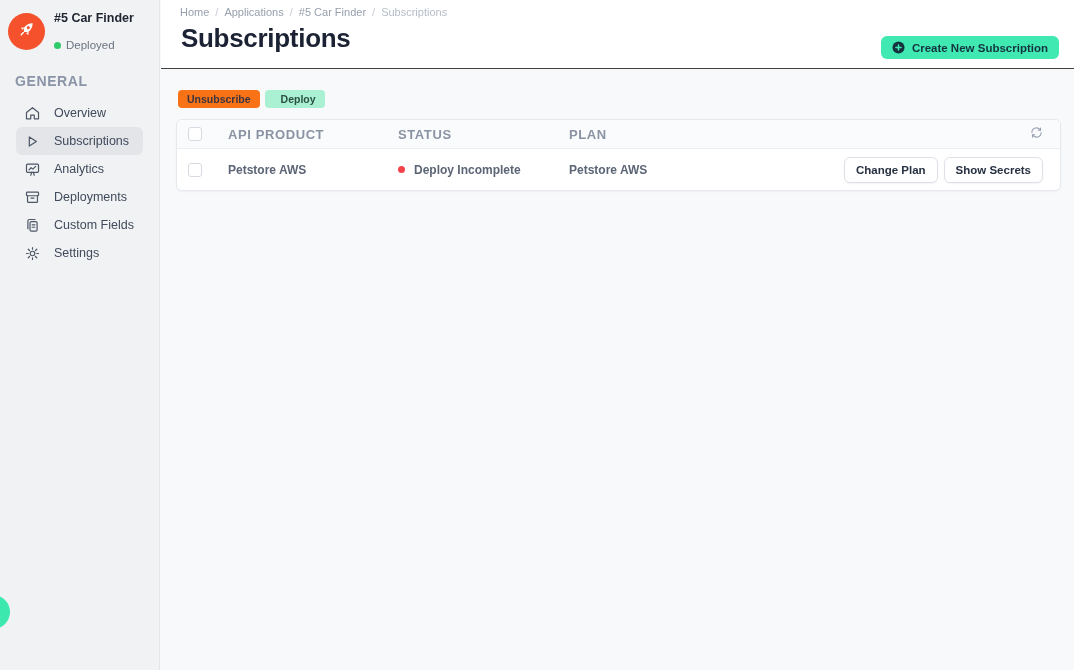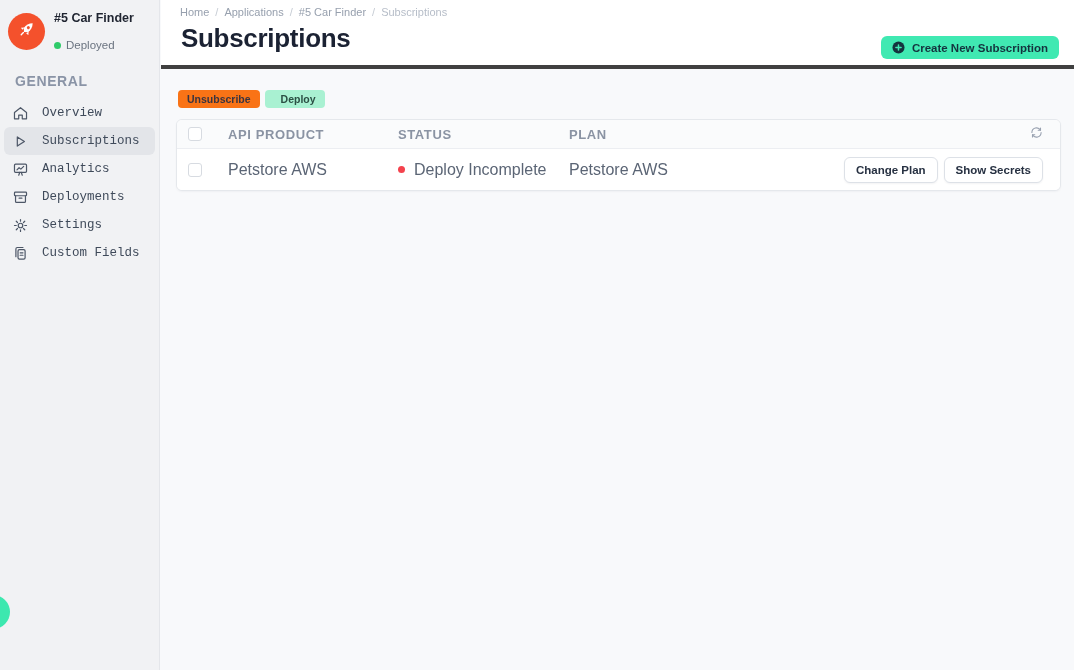--- a/index.html
+++ b/index.html
@@ -9,33 +9,33 @@
   
   .sidebar { position:absolute; left:0; top:0; width:160px; height:670px; background:#f1f2f4; border-right:1px solid #e4e6ea; }
   .app-info { display:flex; align-items:center; gap:9px; padding:11px 10px 10px 8px; }
   .logo { width:37px; height:37px; border-radius:50%; background:#f4512c; flex:0 0 auto; display:flex; align-items:center; justify-content:center; }
   .app-meta { min-width:0; }
   .app-name { font-size:12.5px; font-weight:700; color:#1f2430; line-height:15px; }
   .app-status { display:flex; align-items:center; gap:5px; margin-top:13px; }
   .app-status .dot { width:7px; height:7px; border-radius:50%; background:#2fcb6a; }
   .app-status .txt { font-size:11.5px; color:#6b7480; }
   .section-label { font-size:14px; font-weight:700; letter-spacing:.6px; color:#8a94a6; margin:12px 0 10px 15px; }
-  .nav { padding:0 4px;font-family:Liberation Mono, monospace; }
+  .nav { padding:0 16px; }
   .nav-item { display:flex; align-items:center; gap:13px; height:28px; padding:0 8px; border-radius:6px; cursor:pointer; }
   .nav-item.active { background:#e3e5e9; }
   .nav-item .nav-icon { width:17px; height:17px; display:flex; align-items:center; justify-content:center; }
   .nav-item .nav-icon svg { width:17px; height:17px; stroke:#4d5767; fill:none; stroke-width:1.7; stroke-linecap:round; stroke-linejoin:round; }
   .nav-label { font-size:12.5px; color:#3f4a5a; }
 
   
   .fab { position:absolute; left:-24px; top:595px; width:34px; height:34px; border-radius:50%; background:#3de8af; cursor:pointer; }
 
   
   .main { position:absolute; left:161px; top:0; width:913px; height:670px; background:#f8f9fb; }
-  .topbar { position:relative; background:#ffffff; height:69px; border-bottom:4px solid #404040; padding:6px 0 0 19px; }
+  .topbar { position:relative; background:#ffffff; height:69px; border-bottom:1px solid #404040; padding:6px 0 0 19px; }
   .breadcrumb { display:flex; align-items:center; gap:6px; font-size:11px; }
   .crumb { color:#97a0ae; cursor:pointer; }
   .crumb.last { color:#b6bdc8; cursor:default; }
   .sep { color:#c6ccd4; }
   .page-title { font-size:26px; font-weight:700; color:#1b2233; letter-spacing:-0.3px; margin:5px 0 0 1px; }
   .create-btn { position:absolute; top:36px; right:15px; display:flex; align-items:center; gap:7px; background:#40e9b2; border:none; border-radius:6px; height:23px; padding:0 11px; font-family:inherit; font-size:11.5px; font-weight:700; color:#14333e; cursor:pointer; }
   .create-btn svg { width:13px; height:13px; display:block; }
 
   .content { padding:21px 13px 0 15px; }
   .pill-row { display:flex; gap:5px; margin:0 0 11px 2px; }
@@ -47,21 +47,21 @@
   .table-card { background:#ffffff; border:1px solid #e5e8ec; border-radius:6px; box-shadow:0 1px 2px rgba(16,24,40,.04); overflow:hidden; }
   .thead { display:flex; align-items:center; height:29px; background:#fafbfc; border-bottom:1px solid #eceef2; }
   .trow { display:flex; align-items:center; height:41px; background:#ffffff; }
   .col-check { width:51px; padding-left:11px; display:flex; align-items:center; }
   .checkbox { width:14px; height:14px; border:1.5px solid #d7dbe1; border-radius:3px; background:#fff; cursor:pointer; }
   .col-product { width:170px; }
   .col-status { width:171px; display:flex; align-items:center; gap:9px; }
   .col-plan { flex:1; }
   .col-actions { display:flex; align-items:flex-start; gap:6px; padding-right:17px; }
   .th { font-size:13px; font-weight:700; letter-spacing:.6px; color:#8a93a3; }
-  .cell { font-size:16px; color:#5b6575; }
+  .cell { font-size:12px; color:#5b6575;font-weight:bold; }
   .status-dot { width:7px; height:7px; border-radius:50%; background:#f4424d; }
   .refresh-btn { margin-left:auto; background:none; border:none; padding:0 17px 0 0; cursor:pointer; display:flex; align-items:center; }
   .refresh-btn svg { width:13px; height:13px; stroke:#98a1b0; fill:none; stroke-width:2; stroke-linecap:round; stroke-linejoin:round; }
   .row-btn { background:#fff; border:1px solid #dde1e7; border-radius:6px; height:26px; padding:0 11px; font-family:inherit; font-size:11.5px; font-weight:700; color:#273142; cursor:pointer; box-shadow:0 1px 2px rgba(16,24,40,.05); }
 </style>
 </head>
 <body>
 
 <div class="app">
 
@@ -124,35 +124,35 @@
               <rect x="3.5" y="4.5" width="17" height="5" rx="1.2"></rect>
               <path d="M5 9.5 V17.5 a1.5 1.5 0 0 0 1.5 1.5 h11 a1.5 1.5 0 0 0 1.5-1.5 V9.5"></path>
               <path d="M10 13 h4"></path>
             </svg>
         </span>
         <span class="nav-label">Deployments</span>
       </div>
       <div class="nav-item">
         <span class="nav-icon">
           <svg viewBox="0 0 24 24">
-              <circle cx="12" cy="12" r="3.2"></circle>
-              <path d="M12 3.5 V6 M12 18 V20.5 M3.5 12 H6 M18 12 H20.5 M6 6 L7.8 7.8 M16.2 16.2 L18 18 M18 6 L16.2 7.8 M7.8 16.2 L6 18"></path>
-            </svg>
-        </span>
-        <span class="nav-label">Settings</span>
-      </div>
-      <div class="nav-item">
-        <span class="nav-icon">
-          <svg viewBox="0 0 24 24">
               <path d="M5.5 16.5 V5.5 a2 2 0 0 1 2-2 h8"></path>
               <rect x="8.5" y="6.5" width="10" height="13.5" rx="2"></rect>
               <path d="M11.5 11 h4 M11.5 14.5 h4"></path>
             </svg>
         </span>
         <span class="nav-label">Custom Fields</span>
+      </div>
+      <div class="nav-item">
+        <span class="nav-icon">
+          <svg viewBox="0 0 24 24">
+              <circle cx="12" cy="12" r="3.2"></circle>
+              <path d="M12 3.5 V6 M12 18 V20.5 M3.5 12 H6 M18 12 H20.5 M6 6 L7.8 7.8 M16.2 16.2 L18 18 M18 6 L16.2 7.8 M7.8 16.2 L6 18"></path>
+            </svg>
+        </span>
+        <span class="nav-label">Settings</span>
       </div>
     </nav>
   </aside>
 
   <div class="fab"></div>
 
   <main class="main">
     <header class="topbar">
       <div class="breadcrumb">
         <span class="crumb">Home</span>

